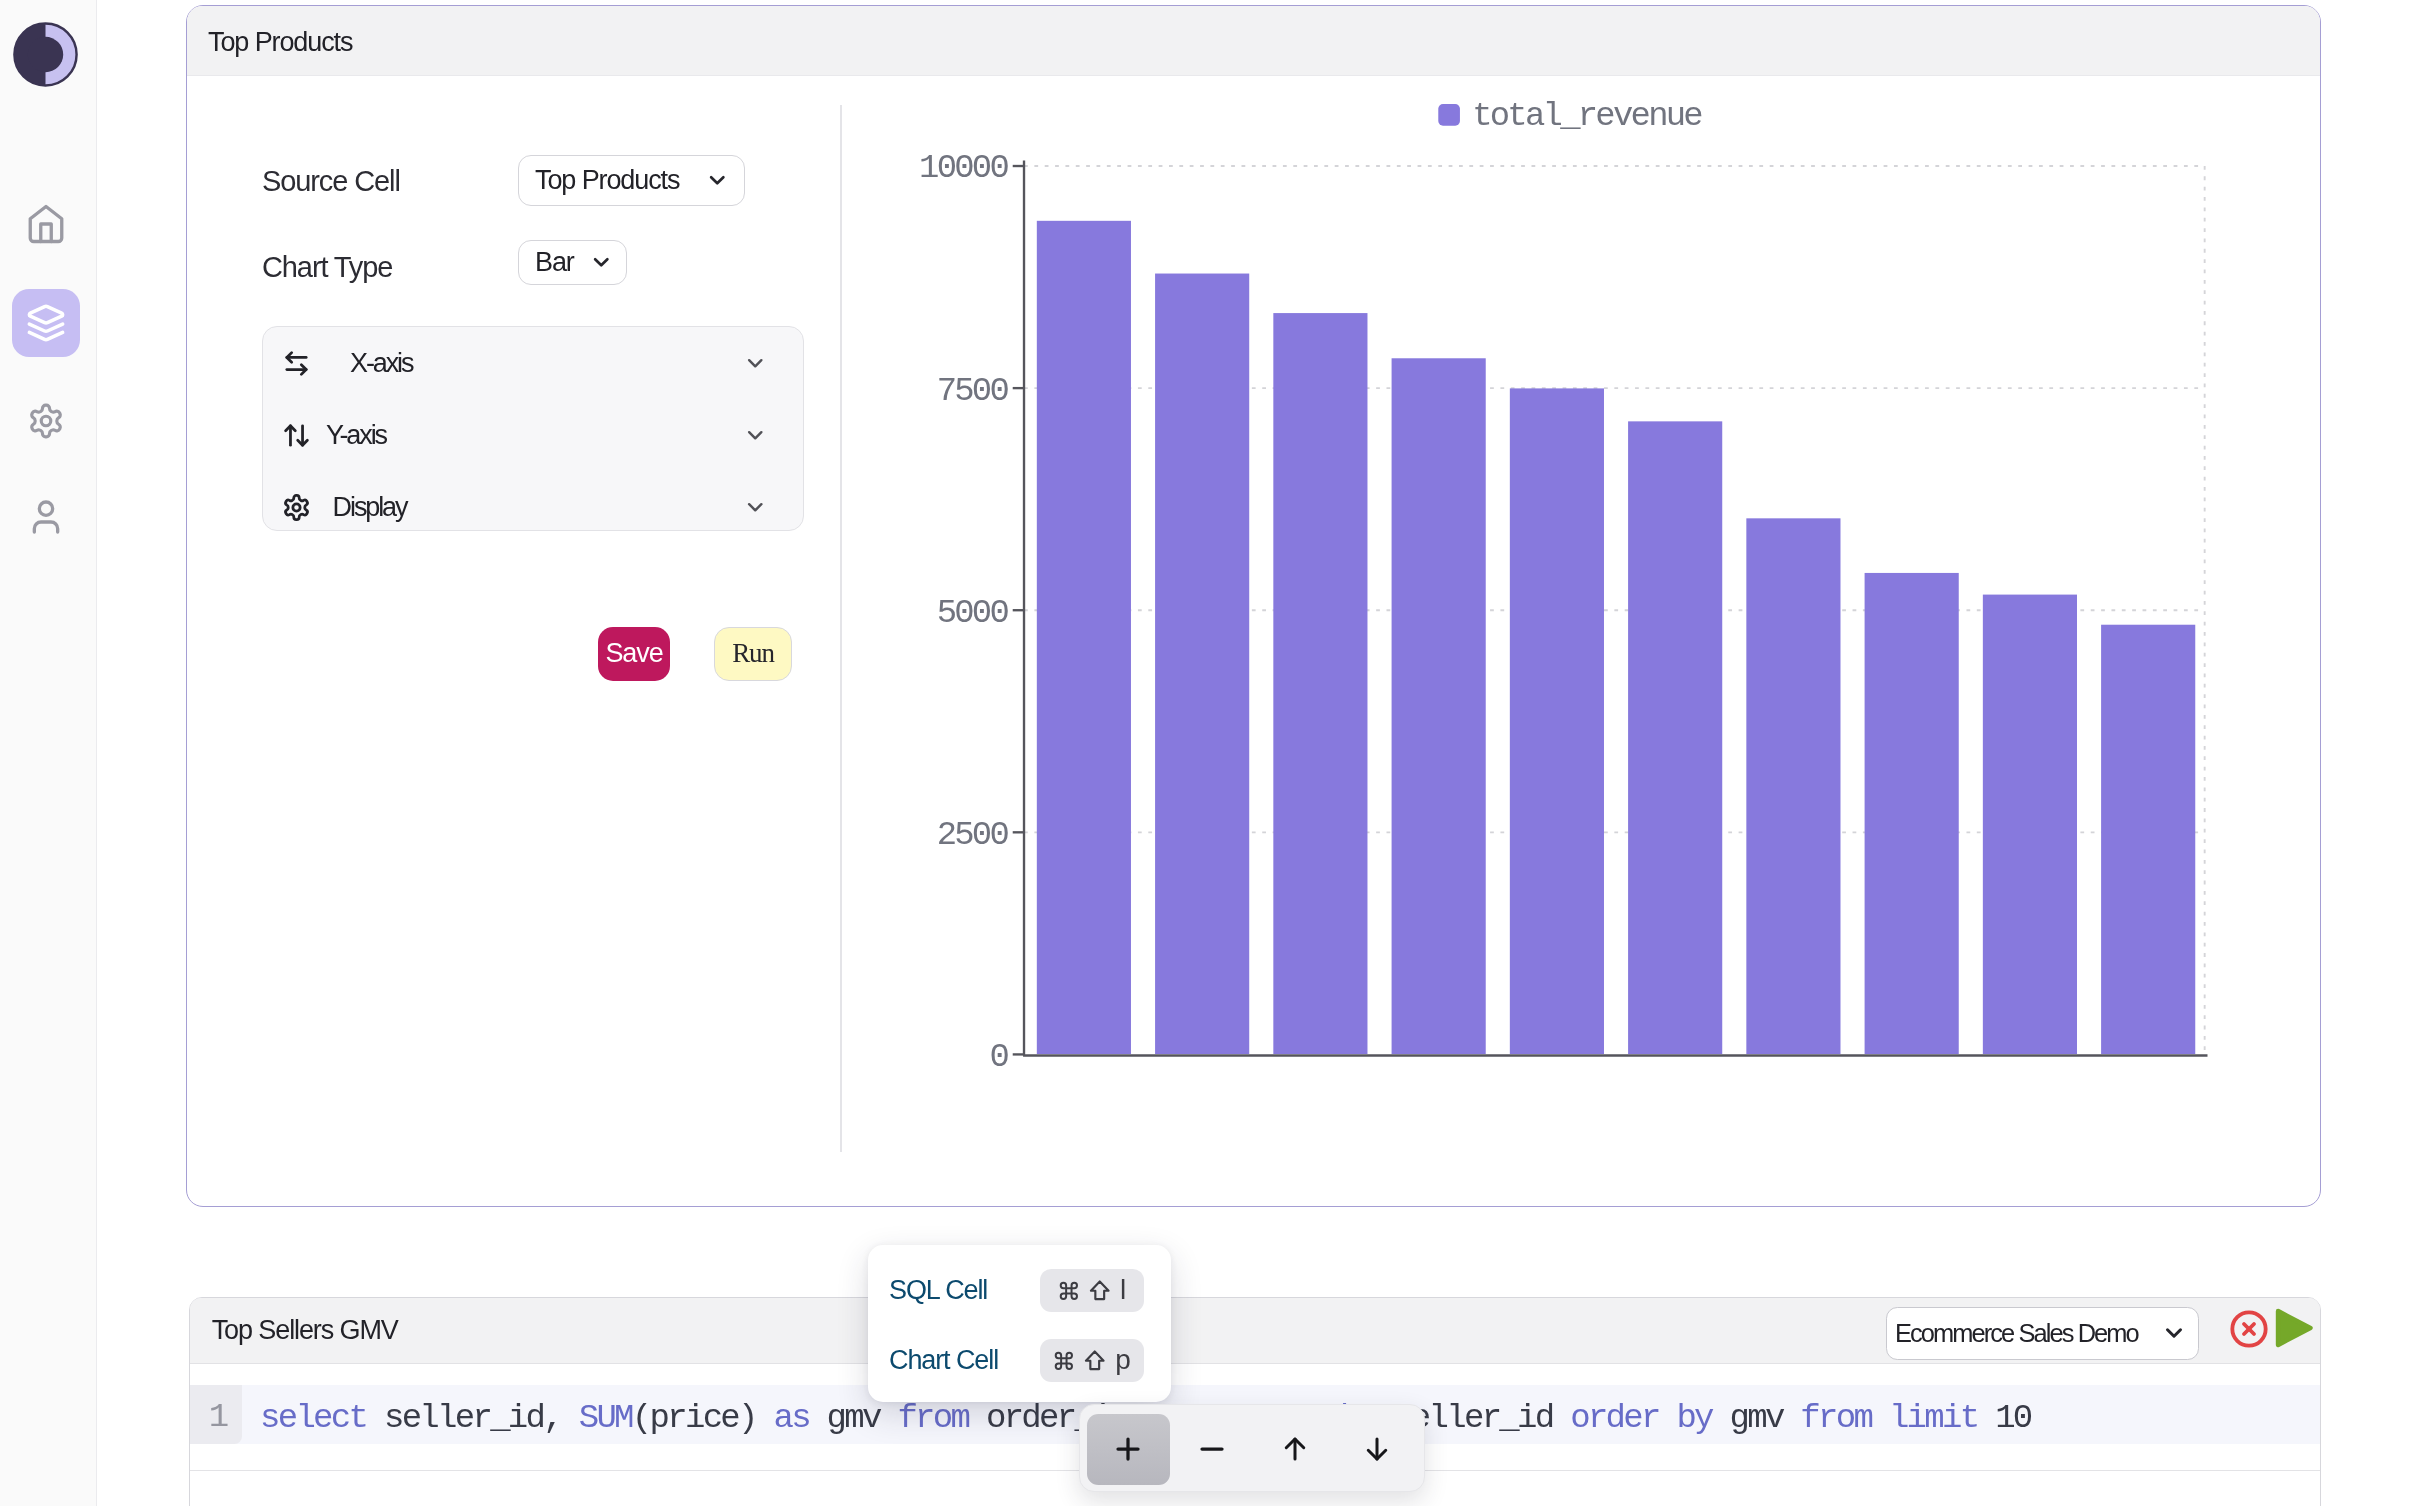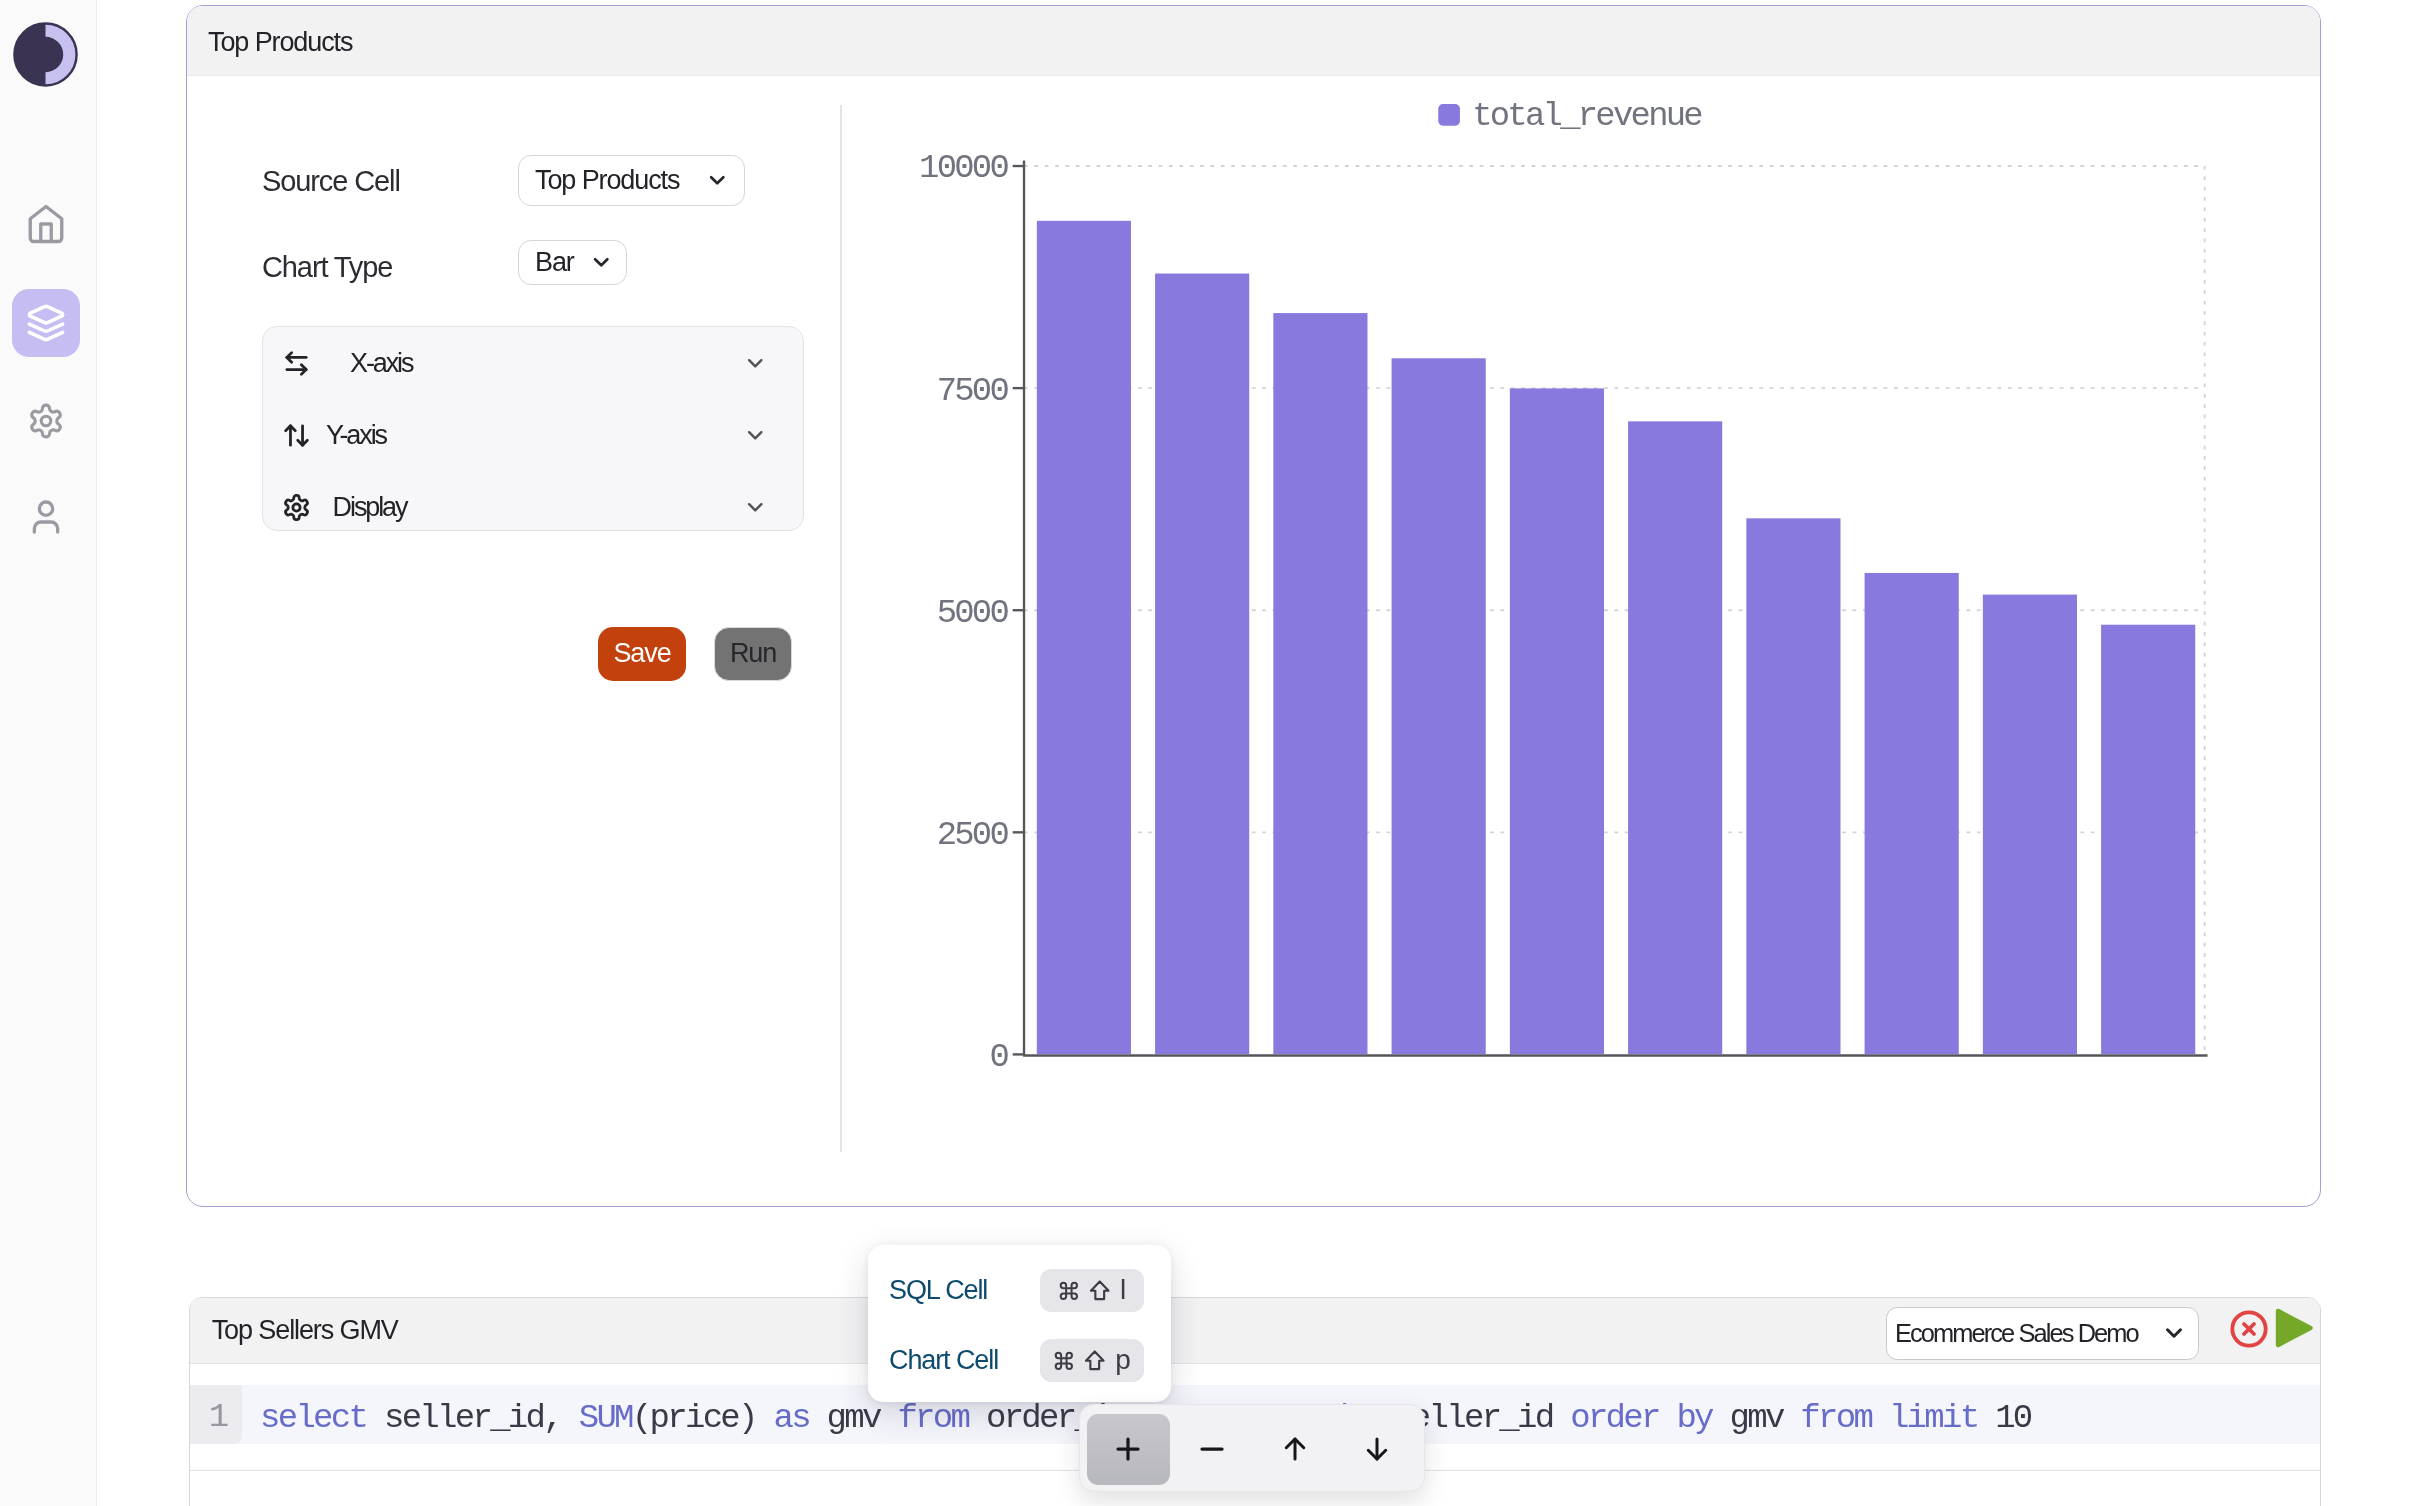--- a/index.html
+++ b/index.html
@@ -18,26 +18,26 @@
     display:flex; align-items:center; padding:5.6px 0 0 21px; font-size:27px; color:#222228; border-bottom:0.9px solid #e9e9ec; }
   .lbl { position:absolute; font-size:29px; color:#2c2c33; }
   .dd { position:absolute; background:#fff; border:1.9px solid #d5d5da; border-radius:13px;
     display:flex; align-items:center; font-size:27px; color:#222228; }
   .groupbox { position:absolute; left:75px; top:320px; width:542px; height:205px;
     background:#f7f7f9; border:1.9px solid #e2e2e6; border-radius:15px; }
   .grow { height:68px; display:flex; align-items:center; padding:0 36px 0 19px; }
   .grow .gicon { width:29px; height:29px; margin-right:15px; flex:none; }
   .grow .gtxt { font-size:27px; color:#222228; letter-spacing:-2.1px; }
   .grow .gchev { margin-left:auto; }
-  .btn-save { position:absolute; left:411px; top:621px; width:88px; height:54px;
-    border-radius:15px; background:#c2410c; color:#fff; font-size:27px;
+  .btn-save { position:absolute; left:411px; top:621px; width:72px; height:54px;
+    border-radius:15px; background:#be185d; color:#fff; font-size:27px;
     display:flex; align-items:center; justify-content:center; }
   .btn-run { position:absolute; left:527px; top:621px; width:78px; height:54px;
-    border-radius:15px; background:#737373; border:1.9px solid #d8d8dd; color:#26262c;
-    font-size:27px; display:flex; align-items:center; justify-content:center; }
+    border-radius:15px; background:#fef9c3; border:1.9px solid #d8d8dd; color:#26262c;
+    font-size:27px; display:flex; align-items:center; justify-content:center;font-family:Liberation Serif, serif; }
   .vdivider { position:absolute; left:653px; top:99px; width:1.9px; height:1047px; background:#e4e4e8; }
   
   .card2 { position:absolute; left:189px; top:1297px; width:2132px; height:245px;
     background:#fff; border:1.9px solid #d7d7dc; border-radius:13px; }
   .card2 .hdr { height:66px; background:#f2f2f3; border-bottom:0.9px solid #e2e2e5;
     border-radius:11.3px 11.3px 0 0; display:flex; align-items:center; padding-left:21.7px;
     font-size:27px; color:#222228; position:relative; }
   .dd3 { position:absolute; left:1696px; top:8.5px; width:313px; height:53px;
     background:#fff; border:1.9px solid #c9c9cf; border-radius:11.3px;
     display:flex; align-items:center; padding-left:8px; font-size:25.4px;

